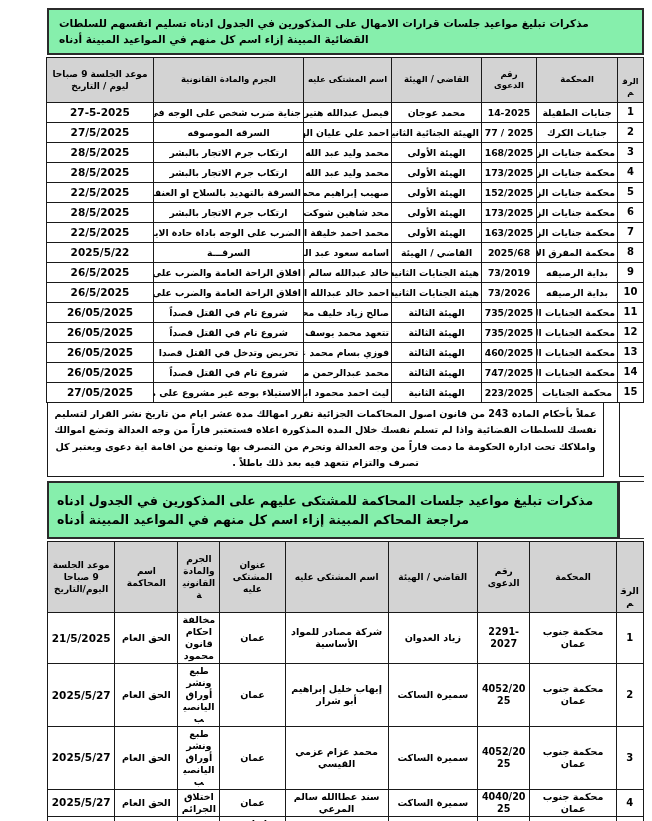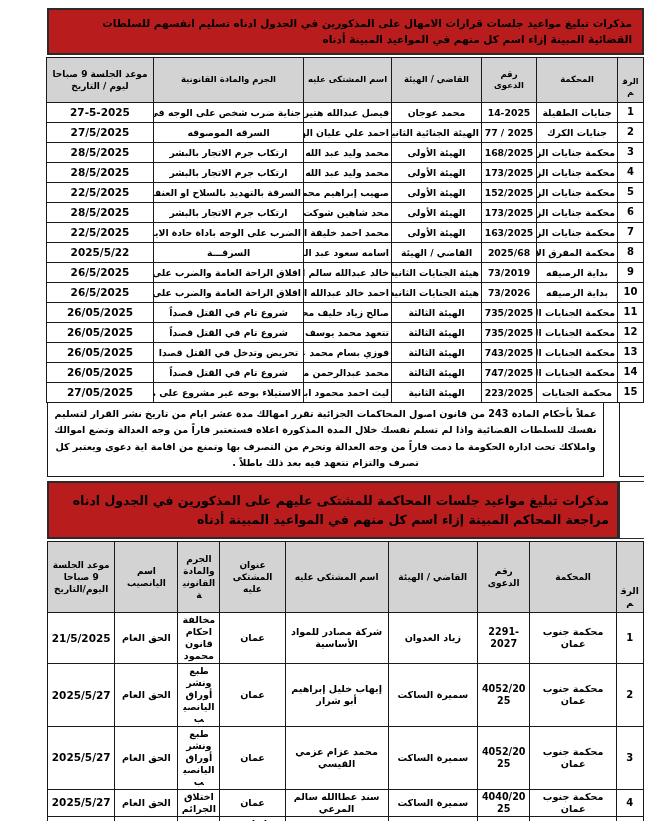--- a/index.html
+++ b/index.html
@@ -5,21 +5,21 @@
   html,body{margin:0;padding:0;background:#ffffff;}
   body{
     width:652px;height:821px;overflow:hidden;
     font-family:"DejaVu Sans", sans-serif;
     direction:rtl;color:#000;font-weight:700;
     -webkit-font-smoothing:antialiased;
   }
   .sheet{width:597px;margin:8px 8px 0 47px;}
   
   .title-box{
-    border:2px solid #2b2b2b;background:#b91c1c;text-align:right;
+    border:2px solid #2b2b2b;background:#86efac;text-align:left;
     display:flex;align-items:center;justify-content:center;
   }
   .title-1{height:43px;font-size:10.5px;line-height:1.5;padding:0 10px;margin-bottom:2px;}
   .title-2-wrap{display:flex;margin:4px 0 2px 0;}
   .title-2{flex:1;min-height:50px;font-size:12.5px;line-height:1.55;padding:2px 8px;}
   .side-strip{width:24px;border:1px solid #2b2b2b;border-right:none;background:#fff;}
   
   table{border-collapse:collapse;table-layout:fixed;width:597px;}
   th,td{
     border:1px solid #1a1a1a;text-align:center;vertical-align:middle;
@@ -202,21 +202,21 @@
       <td class="ltr">735/2025</td>
       <td>الهيئة الثالثة</td>
       <td>تتعهد محمد يوسف</td>
       <td>شروع تام في القتل قصداً</td>
       <td class="ltr date">26/05/2025</td>
     </tr>
 
     <tr>
       <td class="rownum">13</td>
       <td>محكمة الجنايات الكبرى</td>
-      <td class="ltr">743/2025</td>
+      <td class="ltr">460/2025</td>
       <td>الهيئة الثالثة</td>
       <td>فوزي بسام محمد عديني</td>
       <td>تحريض وتدخل في القتل قصدا</td>
       <td class="ltr date">26/05/2025</td>
     </tr>
 
     <tr>
       <td class="rownum">14</td>
       <td>محكمة الجنايات الكبرى</td>
       <td class="ltr">747/2025</td>
@@ -262,21 +262,21 @@
     </colgroup>
     <thead>
       <tr>
         <th class="num-h">الرقم</th>
         <th>المحكمة</th>
         <th>رقم الدعوى</th>
         <th>القاضي / الهيئة</th>
         <th>اسم المشتكى عليه</th>
         <th>عنوان المشتكى عليه</th>
         <th>الجرم والمادة القانونية</th>
-        <th>اسم اليانصيب</th>
+        <th>اسم المحاكمة</th>
         <th class="session-h">موعد الجلسة 9 صباحا
 اليوم/التاريخ</th>
       </tr>
     </thead>
     <tbody id="t2-body">
     <tr>
       <td class="rownum">1</td>
       <td>محكمة جنوب عمان</td>
       <td class="ltr">2291-2027</td>
       <td>زياد العدوان</td>

